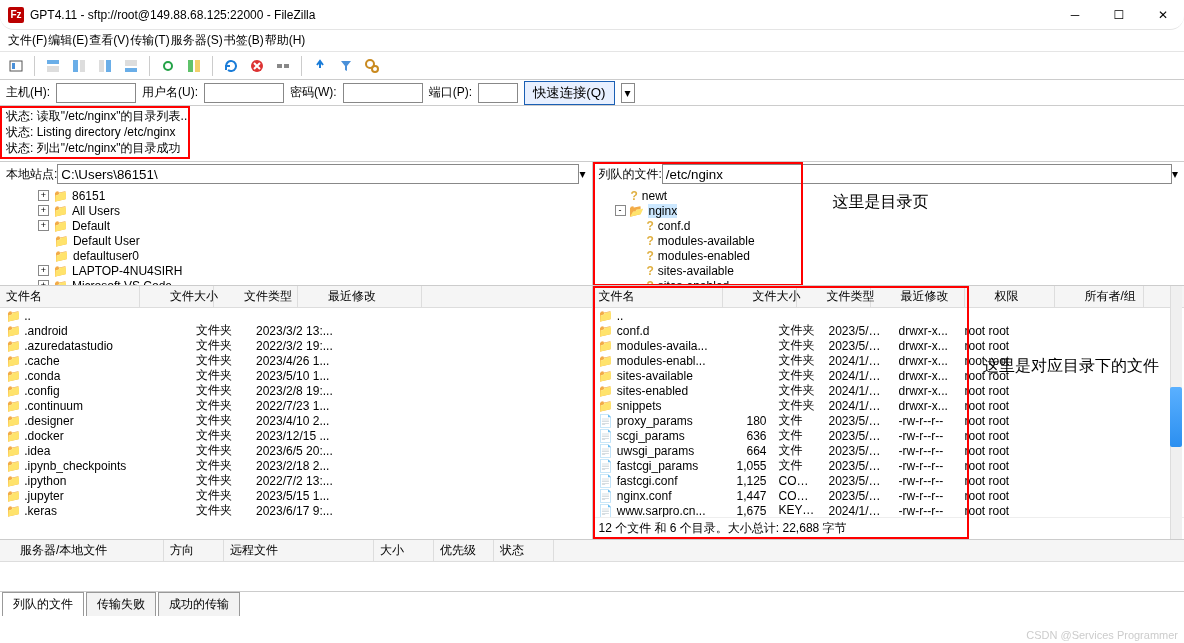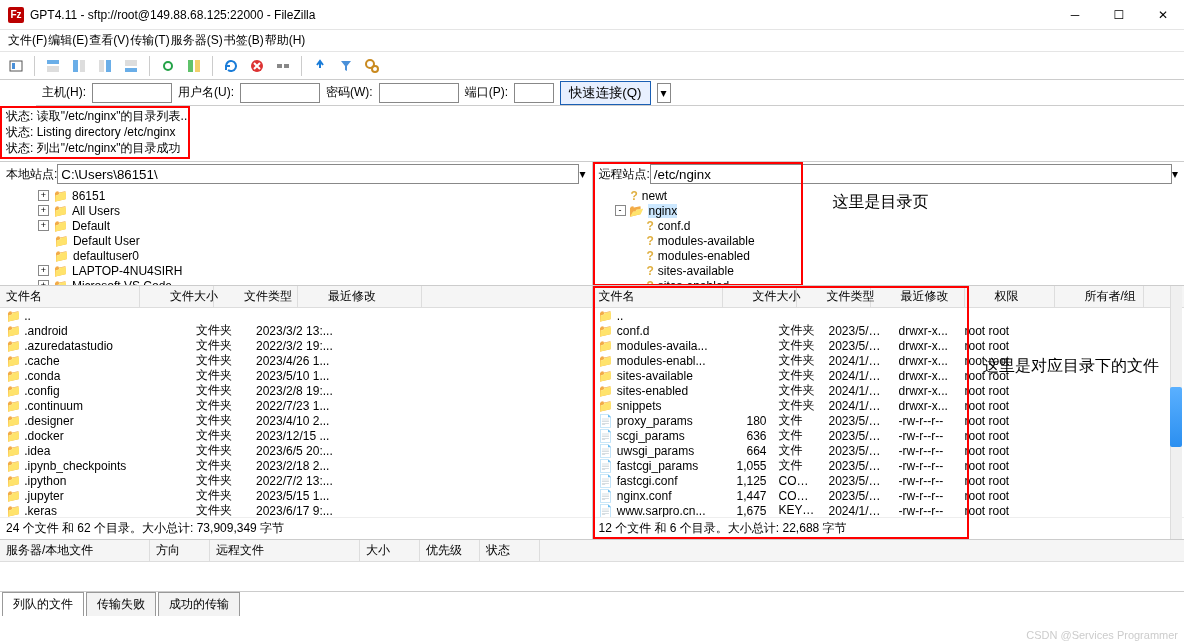--- a/index.html
+++ b/index.html
@@ -1,27 +1,27 @@
 <!DOCTYPE html>
 <html><head>
 <meta charset="utf-8">
 <style>
 * { box-sizing: border-box; margin: 0; padding: 0; }
 body { font-family: "Microsoft YaHei", "Segoe UI", Tahoma, sans-serif; font-size: 12px; background: #fff; color: #000; width: 1184px; height: 643px; overflow: hidden; position: relative; }
-.titlebar { height: 30px; display: flex; align-items: center; padding: 0 8px; background: #fff; border-bottom: 1px solid #e5e5e5; }
+.titlebar { height: 30px; display: flex; align-items: center; padding: 0 8px; background: #fff; border-bottom: 1px solid #e5e5e5; border-radius: 14px; }
 .app-icon { width: 16px; height: 16px; background: #b00; color: #fff; display: inline-flex; align-items: center; justify-content: center; font-size: 10px; font-weight: bold; margin-right: 6px; border-radius: 2px; }
 .title-text { flex: 1; font-size: 12px; }
 .win-btns { display: flex; gap: 18px; }
 .win-btn { width: 26px; height: 20px; display: inline-flex; align-items: center; justify-content: center; cursor: pointer; }
 .menubar { height: 22px; display: flex; gap: 1px; padding: 0 8px; align-items: center; border-bottom: 1px solid #e5e5e5; }
 .menu-item { cursor: pointer; }
 .toolbar { height: 28px; display: flex; align-items: center; gap: 2px; padding: 2px 4px; border-bottom: 1px solid #ccc; }
 .tool-sep { width: 1px; height: 20px; background: #ccc; margin: 0 4px; }
 .tool-btn { width: 24px; height: 24px; display: inline-flex; align-items: center; justify-content: center; cursor: pointer; border: 1px solid transparent; }
-.quickbar { height: 26px; display: flex; align-items: center; gap: 6px; padding: 2px 6px; border-bottom: 1px solid #ccc; margin-left: 36px; }
+.quickbar { height: 26px; display: flex; align-items: center; gap: 6px; padding: 2px 6px; border-bottom: 1px solid #ccc; }
 .quickbar label { font-size: 12px; }
 .quickbar input { border: 1px solid #888; height: 20px; padding: 0 3px; font-size: 12px; }
 .quick-btn { border: 1px solid #1a5fb4; padding: 2px 8px; background: #e8f0ff; cursor: pointer; }
 .logpane { height: 56px; overflow: hidden; border-bottom: 1px solid #ccc; padding: 2px 6px; position: relative; }
 .logpane .red-box { position: absolute; left: 0; top: 0; width: 190px; height: 53px; border: 2px solid red; pointer-events: none; }
 .logline { line-height: 16px; white-space: nowrap; }
 .splitrow { display: flex; height: 124px; border-bottom: 1px solid #ccc; }
 .pane { flex: 1; display: flex; flex-direction: column; overflow: hidden; position: relative; }
 .pane + .pane { border-left: 1px solid #ccc; }
 .pathrow { display: flex; align-items: center; padding: 2px 6px; }
@@ -236,21 +236,21 @@
           <span class="tree-indent"></span>
           <span class="tree-toggle">+</span>
           <span class="folder-ico">📁</span> 
           <span>Microsoft VS Code</span>
         </div>
       </div>
   </div>
   <div class="pane" style="position:relative">
     <div class="red-box2" style="left:0;top:0;width:210px;height:124px"></div>
     <div class="pathrow">
-      <span>远程站点:</span>
+      <span>列队的文件:</span>
       <input value="/etc/nginx" style="">
       <span>▾</span>
     </div>
     <div class="tree" id="remote-tree">
         <div class="tree-item">
           <span class="tree-indent"></span>
           <span class="tree-indent"></span>
           <span><span class="q-ico">?</span></span> 
           <span>newt</span>
         </div>
@@ -387,21 +387,20 @@
           <div class="c-type">文件夹</div>
           <div class="c-mod">2023/5/15 1...</div>
         </div>
         <div class="list-row">
           <div class="c-name"><span class="folder-ico">📁</span> .keras</div>
           <div class="c-size"></div>
           <div class="c-type">文件夹</div>
           <div class="c-mod">2023/6/17 9:...</div>
         </div>
       </div>
-    <div class="statusline">24 个文件 和 62 个目录。大小总计: 73,909,349 字节</div>
   </div>
   <div class="pane" style="position:relative">
     <div class="red-box2" style="left:0;top:0;right:215px;bottom:0"></div>
     <div class="annot" style="right:25px;top:70px">这里是对应目录下的文件</div>
     <div class="list-hdr" id="remote-hdr">
         <div class="cr-name">文件名</div>
         <div class="cr-size">文件大小</div>
         <div class="cr-type">文件类型</div>
         <div class="cr-mod">最近修改</div>
         <div class="cr-perm">权限</div>
@@ -523,21 +522,21 @@
       </div>
     <div class="statusline">12 个文件 和 6 个目录。大小总计: 22,688 字节</div>
     <div class="scroll-hint">
         <div class="active-scroll"></div>
       </div>
   </div>
 </div>
 
 <div class="queuepane">
   <div class="queue-hdr" id="queue-hdr">
-      <div style="width: 150px;">服务器/本地文件</div>
+      <div style="width: 150px; margin-left: 14px;">服务器/本地文件</div>
       <div style="width: 60px;">方向</div>
       <div style="width: 150px;">远程文件</div>
       <div style="width: 60px;">大小</div>
       <div style="width: 60px;">优先级</div>
       <div style="width: 60px;">状态</div>
     </div>
 </div>
 
 <div class="tabs" id="tabs">
     <div class="tab">列队的文件</div>

